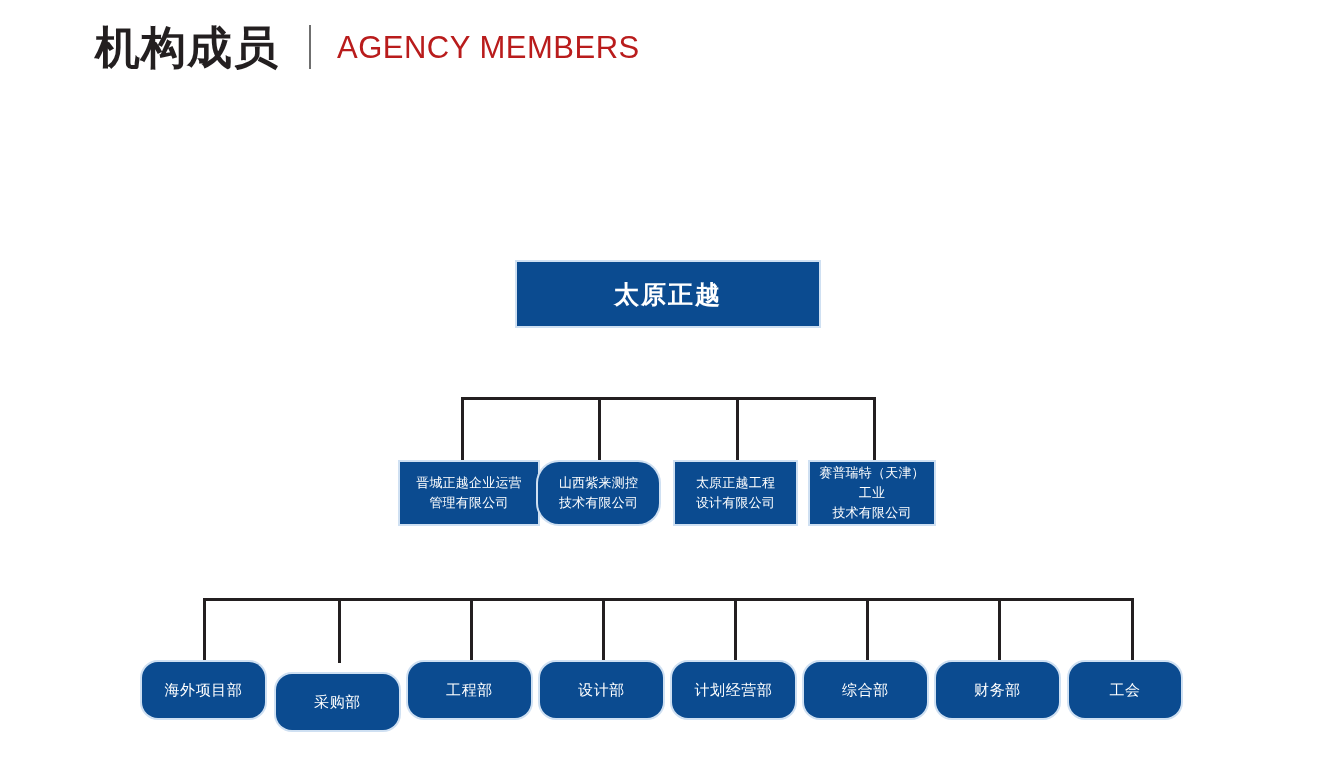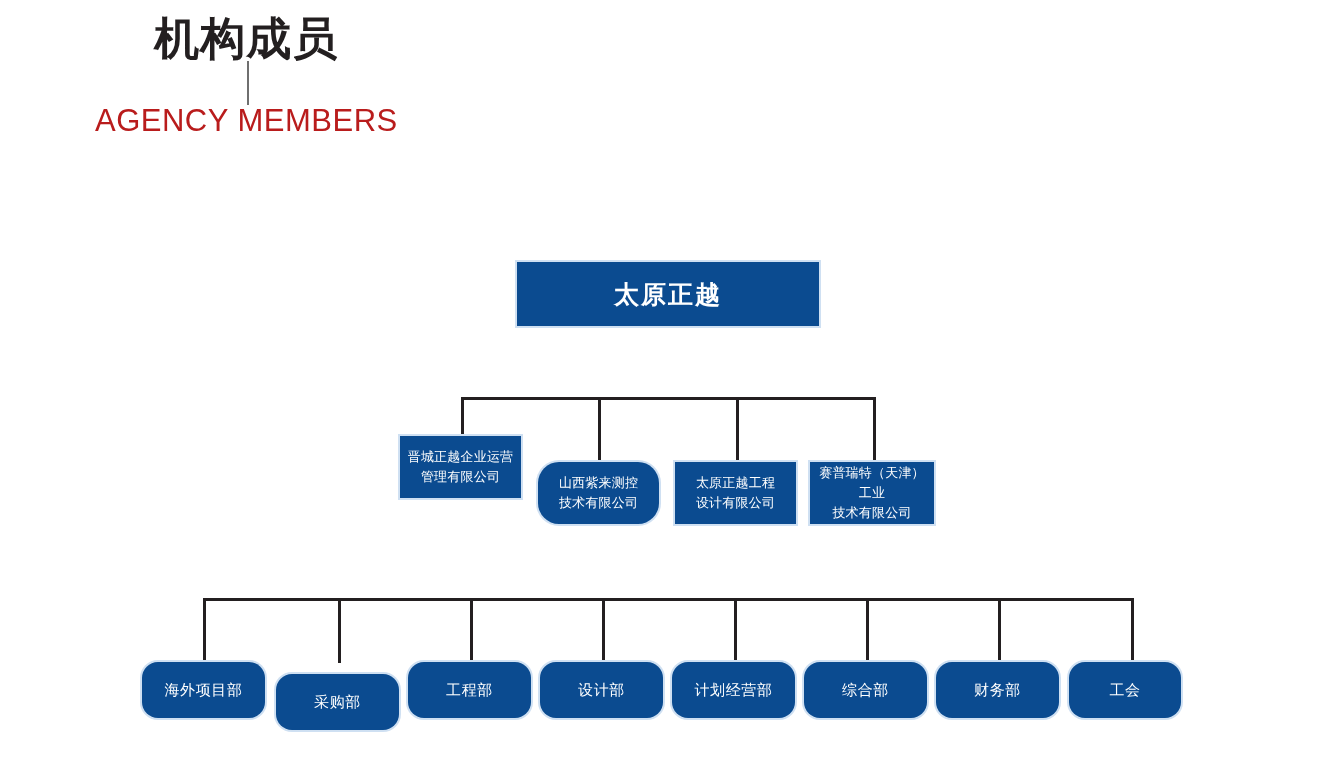--- a/index.html
+++ b/index.html
@@ -21,21 +21,20 @@
   }
 
   
   .header {
     position: absolute;
     left: 95px;
     top: 16px;
     display: flex;
     align-items: center;
     height: 62px;
-    flex-direction: column;
   }
   .header-cn {
     font-size: 45px;
     font-weight: 700;
     color: #231f20;
     letter-spacing: 1px;
     line-height: 1;
     white-space: nowrap;
   }
   .header-divider {
@@ -124,21 +123,21 @@
       <span class="node-label">太原正越</span>
     </div>
 
     <div class="line line-h" style="left:461px; top:397px; width:415px;"></div>
 
     <div class="line line-v" style="left:461px; top:397px; height:66px;"></div>
     <div class="line line-v" style="left:598px; top:397px; height:66px;"></div>
     <div class="line line-v" style="left:736px; top:397px; height:66px;"></div>
     <div class="line line-v" style="left:873px; top:397px; height:66px;"></div>
 
-    <div class="node node-l2" style="left:400px; top:436px; width:121px; height:62px;">
+    <div class="node node-l2" style="left:400px; top:462px; width:138px; height:62px;">
       <span class="node-label">晋城正越企业运营
 管理有限公司</span>
     </div>
     <div class="node node-l2" style="left:538px; top:462px; width:121px; height:62px;border-radius:21px;">
       <span class="node-label">山西紫来测控
 技术有限公司</span>
     </div>
     <div class="node node-l2" style="left:675px; top:462px; width:121px; height:62px;font-family:Liberation Serif, serif;">
       <span class="node-label">太原正越工程
 设计有限公司</span>

